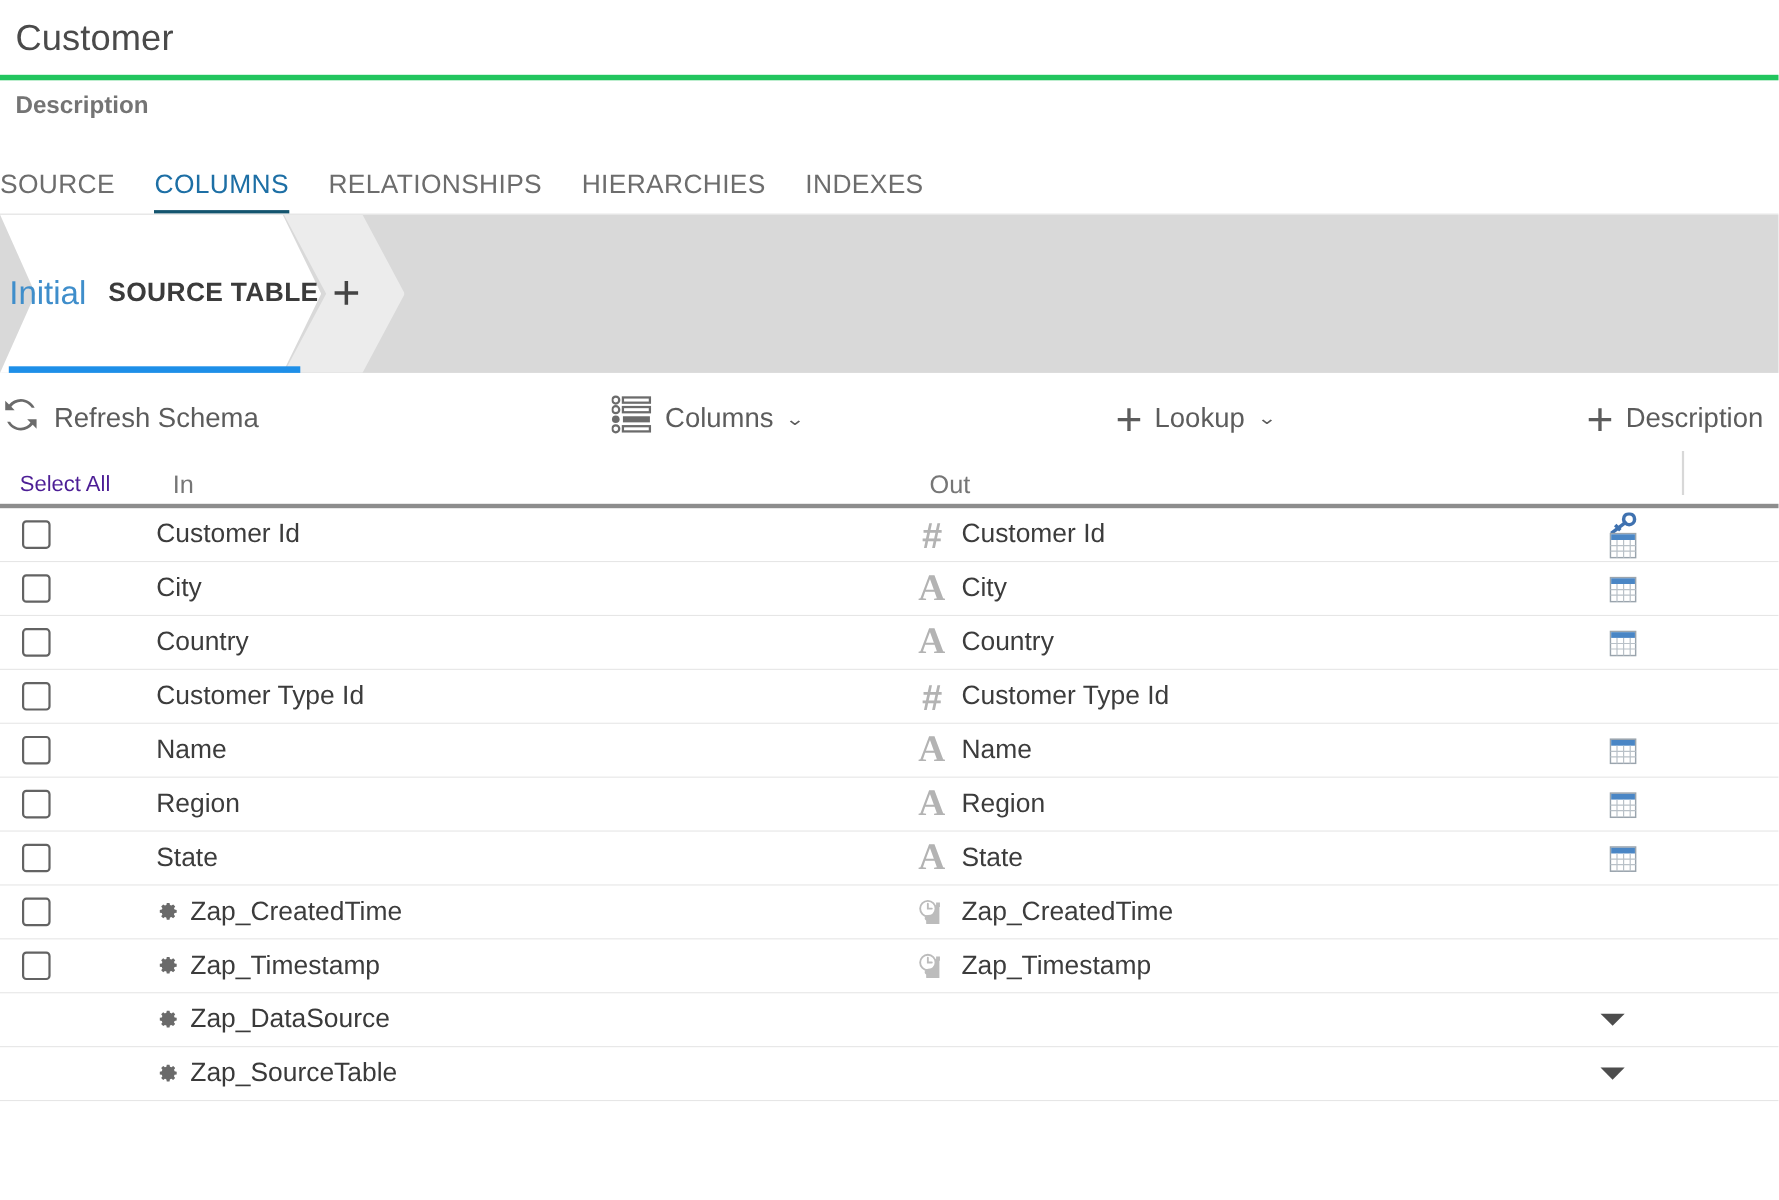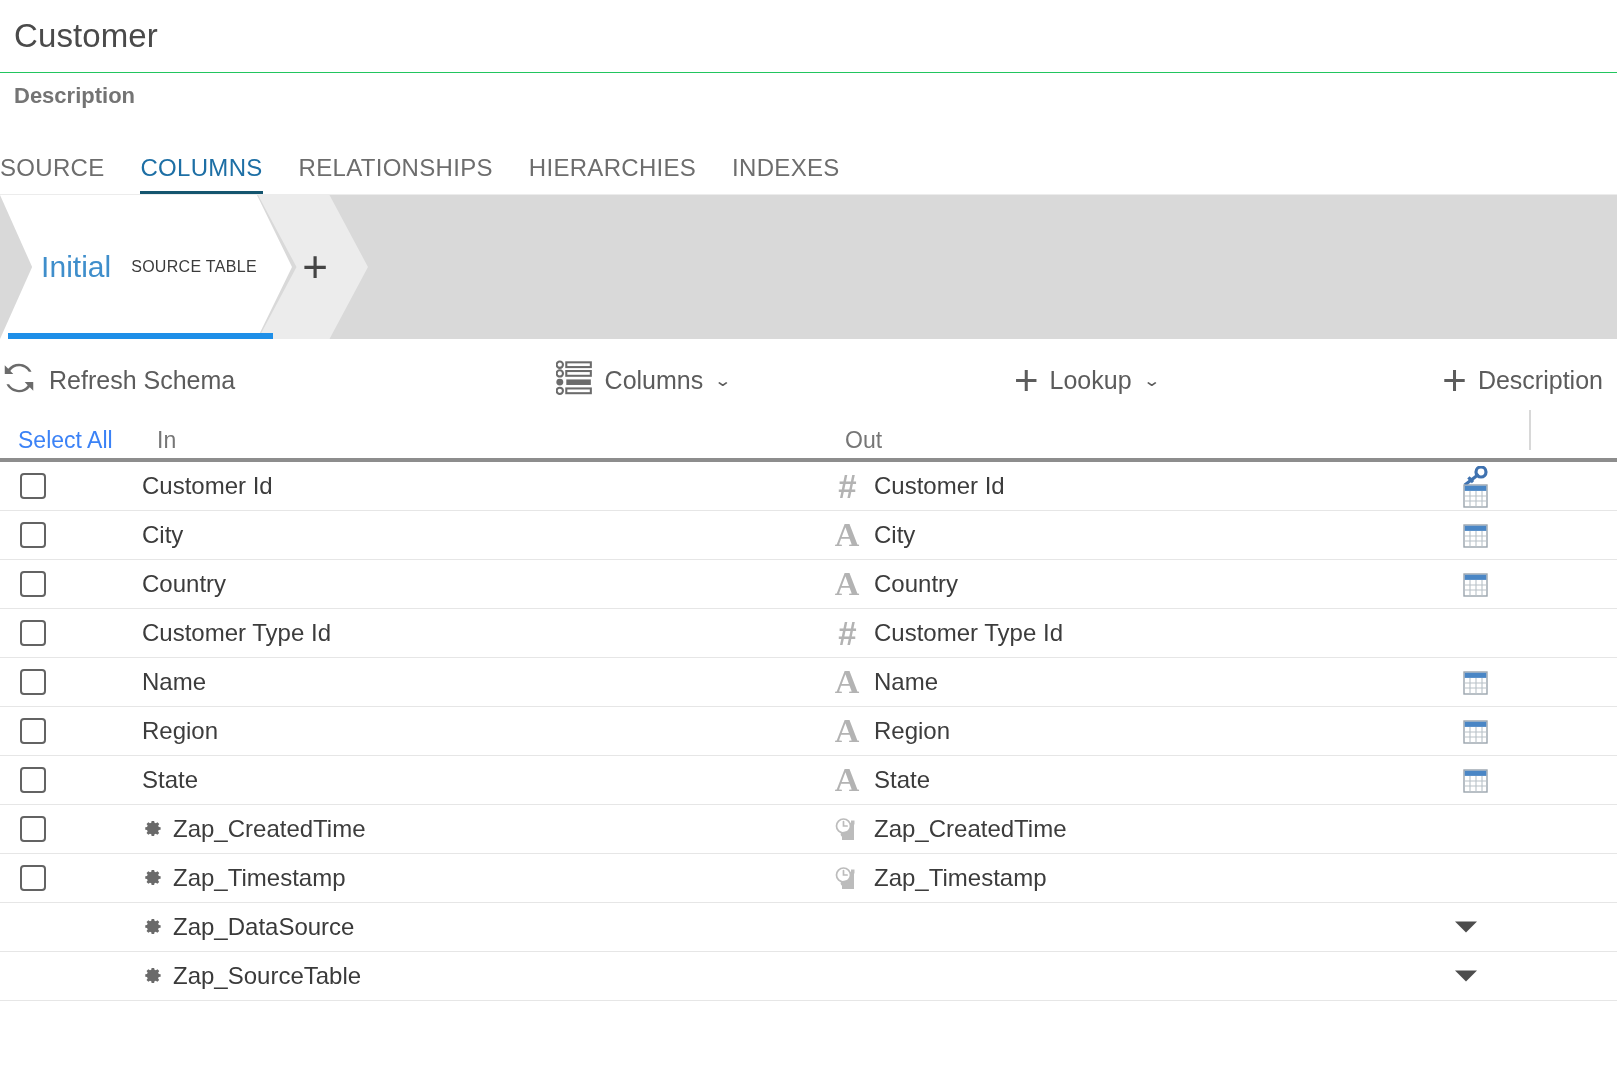--- a/index.html
+++ b/index.html
@@ -10,21 +10,21 @@
     font-family: "Liberation Sans", sans-serif;
     overflow: hidden;
   }
 
   
   .title-bar {
     height: 73px;
     display: flex;
     align-items: center;
     padding-left: 14px;
-    border-bottom: 1px solid #22c55e;
+    border-bottom: 5px solid #22c55e;
   }
   .title-text {
     font-size: 33px;
     font-weight: 300;
     color: #4a4a4a;
     letter-spacing: .1px;
   }
 
   
   .desc-bar {
@@ -95,22 +95,22 @@
     justify-content: center;
     gap: 14px;
   }
   .chev-title {
     font-size: 30px;
     font-weight: 400;
     color: #3f8ecb;
     margin-left: 6px;
   }
   .chev-sub {
-    font-size: 16px;
-    font-weight: 400;
+    font-size: 24px;
+    font-weight: 700;
     color: #3b3b3b;
     letter-spacing: .3px;
     margin-left: 6px;
   }
   .chev-underline {
     position: absolute;
     left: 8px;
     bottom: 0;
     width: 265px;
     height: 6px;
@@ -176,22 +176,22 @@
     height: 40px;
     display: flex;
     align-items: center;
     border-bottom: 4px solid #8d8d8d;
     position: relative;
   }
   .col-sel   { width: 142px; padding-left: 18px; }
   .col-in    { width: 688px; }
   .col-out   { flex: 1; }
   .select-all {
-    font-size: 23px;
-    color: #3b82f6;
+    font-size: 20px;
+    color: #4c1d95;
     cursor: pointer;
   }
   .head-lbl {
     font-size: 23px;
     color: #767676;
     margin-left: 15px;
   }
   .hdr-divider {
     position: absolute;
     right: 86px;

